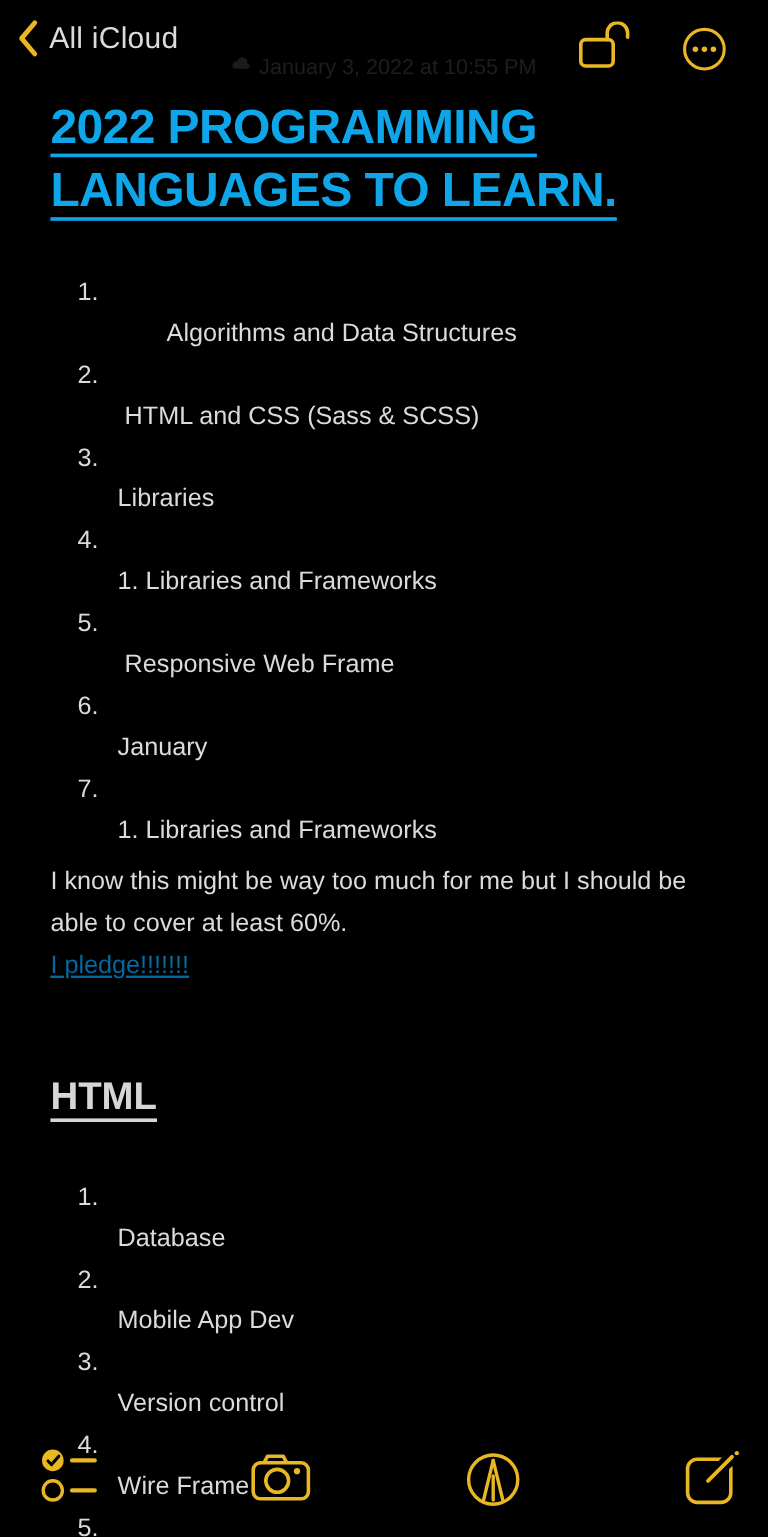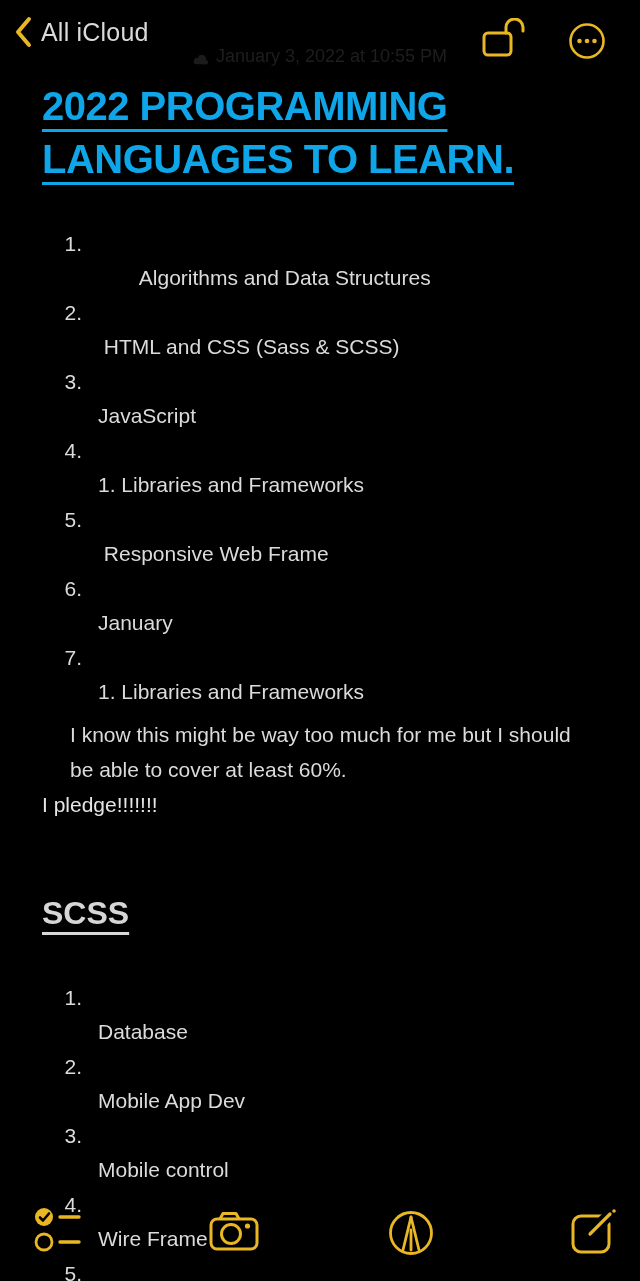--- a/index.html
+++ b/index.html
@@ -19,43 +19,43 @@
     color:var(--accent); cursor:pointer;
   }
   .back-btn svg { display:block; }
   .back-label { font-size:25px; letter-spacing:0.2px; }
   .icon-btn { position:absolute; cursor:pointer; }
   .lock-btn { left:481px; top:18px; }
   .more-btn { left:568px; top:22px; }
   
   .date-row {
     position:absolute; top:46px; left:0; width:640px;
-    display:flex; justify-content:center; align-items:flex-end; gap:7px;
+    display:flex; justify-content:center; align-items:flex-start; gap:7px;
     color:#1E1E1E; font-size:18px;
   }
   .date-row svg { display:block; }
   
   .content { position:absolute; top:78px; left:42px; width:557px; }
   .note-title {
     margin-top:2px;
     font-size:40px; font-weight:700; line-height:53px;
     color:#0ea5e9; letter-spacing:-0.5px;
     text-decoration:underline;
     text-decoration-thickness:3px;
     text-underline-offset:9px;
   }
   .olist { margin-top:40px; }
   .olist.second { margin-top:46px; }
   .row { display:flex; line-height:35px; font-size:21px; color:#DBDBDB; }
   .num { flex:none; width:40px; text-align:right; }
   .txt { margin-left:16px; white-space:pre-wrap;margin-top:34px; }
   .para {
-    margin-top:8px; font-size:21px; line-height:35px; color:#DBDBDB;margin-left:28px;
-  }
-  .pledge { font-size:21px; line-height:35px; color:#e5e5e5; }
+    margin-top:8px; font-size:21px; line-height:35px; color:#DBDBDB;
+  }
+  .pledge { font-size:21px; line-height:35px; color:#0369a1;text-decoration:underline; }
   .bonus {
     margin-top:70px;
     font-size:32px; font-weight:700; line-height:42px;
     color:#D6D6D6;
     text-decoration:underline;
     text-decoration-thickness:3px;
     text-underline-offset:8px;
     display:inline-block;
   }
   
@@ -118,21 +118,21 @@
     <div class="row">
       <span class="num">1.</span>
       <span class="txt">       Algorithms and Data Structures</span>
     </div>
     <div class="row">
       <span class="num">2.</span>
       <span class="txt"> HTML and CSS (Sass &amp; SCSS)</span>
     </div>
     <div class="row">
       <span class="num">3.</span>
-      <span class="txt">JavaScript</span>
+      <span class="txt">Libraries</span>
     </div>
     <div class="row">
       <span class="num">4.</span>
       <span class="txt">1. Libraries and Frameworks</span>
     </div>
     <div class="row">
       <span class="num">5.</span>
       <span class="txt"> Responsive Web Frame</span>
     </div>
     <div class="row">
@@ -142,35 +142,35 @@
     <div class="row">
       <span class="num">7.</span>
       <span class="txt">1. Libraries and Frameworks</span>
     </div>
   </div>
 
   <div class="para">I know this might be way too much for me but I should be able to cover at least 60%.</div>
   <div class="pledge">I pledge!!!!!!!</div>
 
   <div>
-    <span class="bonus">SCSS</span>
+    <span class="bonus">HTML</span>
   </div>
 
   <div class="olist second">
     <div class="row">
       <span class="num">1.</span>
       <span class="txt">Database</span>
     </div>
     <div class="row">
       <span class="num">2.</span>
       <span class="txt">Mobile App Dev</span>
     </div>
     <div class="row">
       <span class="num">3.</span>
-      <span class="txt">Mobile control</span>
+      <span class="txt">Version control</span>
     </div>
     <div class="row">
       <span class="num">4.</span>
       <span class="txt">Wire Frame</span>
     </div>
     <div class="row">
       <span class="num">5.</span>
       <span class="txt">APIs</span>
     </div>
     <div class="row">

